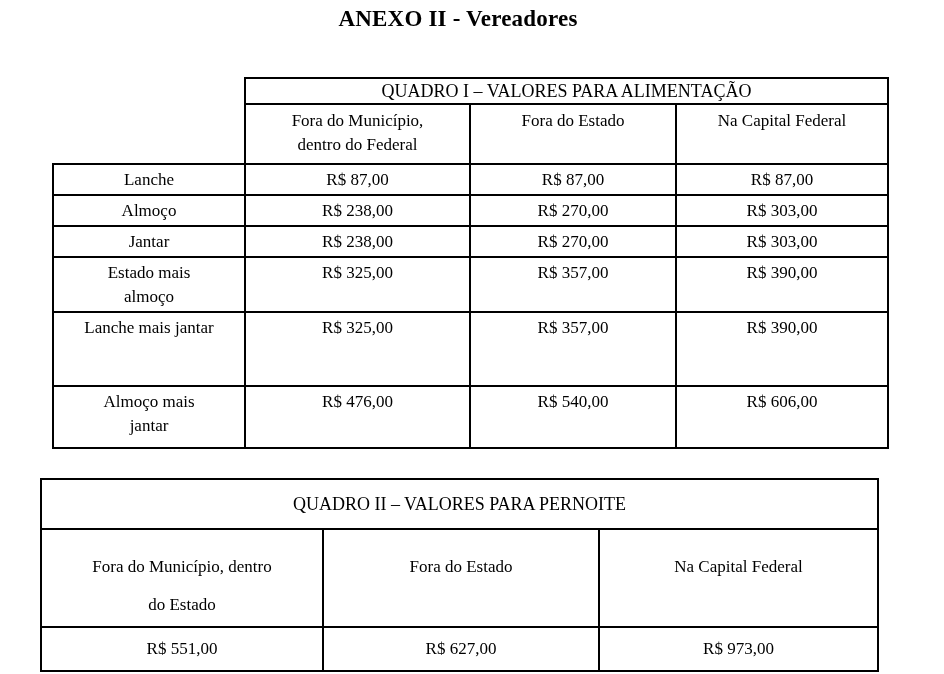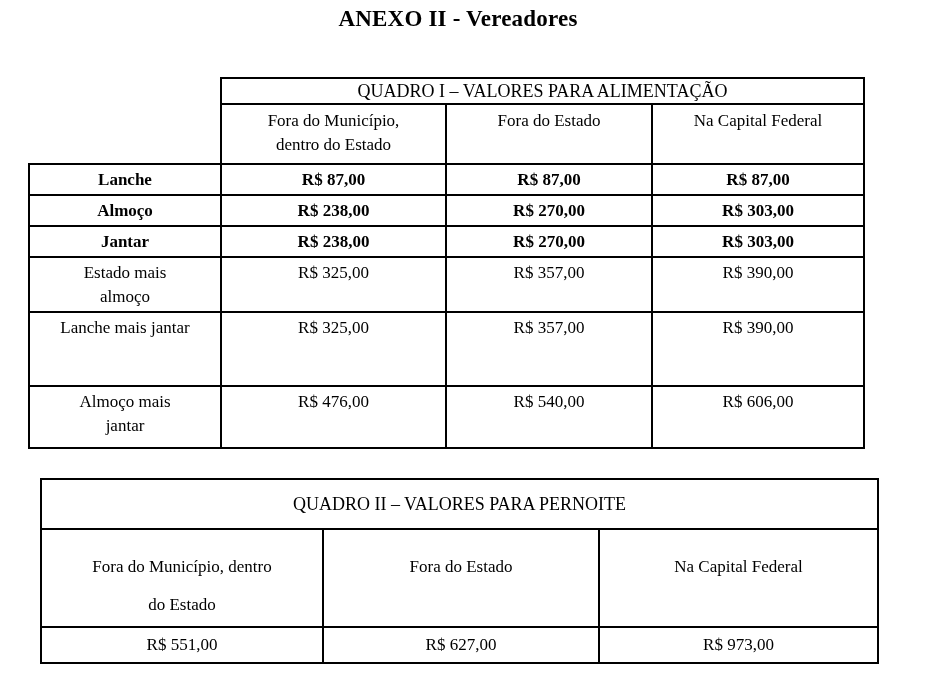--- a/index.html
+++ b/index.html
@@ -43,29 +43,29 @@
   }
   .title-cell {
     font-size: 18px;
     vertical-align: middle;
     padding: 1px 2px;
   }
   
   .t1 {
     position: absolute;
     top: 77px;
-    left: 28px;
+    left: 52px;
   }
   .t1 col.c0 { width: 192px; }
   .t1 col.c1 { width: 225px; }
   .t1 col.c2 { width: 206px; }
   .t1 col.c3 { width: 212px; }
   .t1 .tr-title { height: 26px; }
   .t1 .tr-head  { height: 60px; }
-  .t1 .r-s      { height: 21px; font-weight: bold; }
+  .t1 .r-s      { height: 21px; }
   .t1 .r-m      { height: 54px; }
   .t1 .r-l      { height: 74px; }
   .t1 .r-xl     { height: 62px; margin-top: 36px; }
   .t1 .head-cell {
     line-height: 24px;
     padding-top: 4px;
   }
   .t1 .head-cell .hline {
     margin: 0 auto;
     max-width: 170px;
@@ -78,21 +78,21 @@
   .t2 {
     position: absolute;
     top: 478px;
     left: 40px;
   }
   .t2 col.c0 { width: 282px; }
   .t2 col.c1 { width: 276px; }
   .t2 col.c2 { width: 279px; }
   .t2 .tr-title { height: 50px; }
   .t2 .tr-head  { height: 82px; }
-  .t2 .tr-vals  { height: 36px; }
+  .t2 .tr-vals  { height: 44px; }
   .t2 .head-cell {
     line-height: 38px;
     padding-top: 18px;
   }
   .t2 .val-cell {
     vertical-align: middle;
     line-height: 22px;
   }
 </style>
 </head>
@@ -111,21 +111,21 @@
       </colgroup>
     <tbody>
       <tr class="tr-title">
         <td class="noborder"></td>
         <td class="title-cell" colspan="3">QUADRO I – VALORES PARA ALIMENTAÇÃO</td>
       </tr>
       <tr class="tr-head">
         <td class="noborder"></td>
         <td class="head-cell">
           <div class="hline">Fora do Município,</div>
-          <div class="hline">dentro do Estado</div>
+          <div class="hline">dentro do Federal</div>
         </td>
         <td class="head-cell">
           <div class="hline">Fora do Estado</div>
         </td>
         <td class="head-cell">
           <div class="hline">Na Capital Federal</div>
         </td>
       </tr>
 
       <tr class="r-s">

